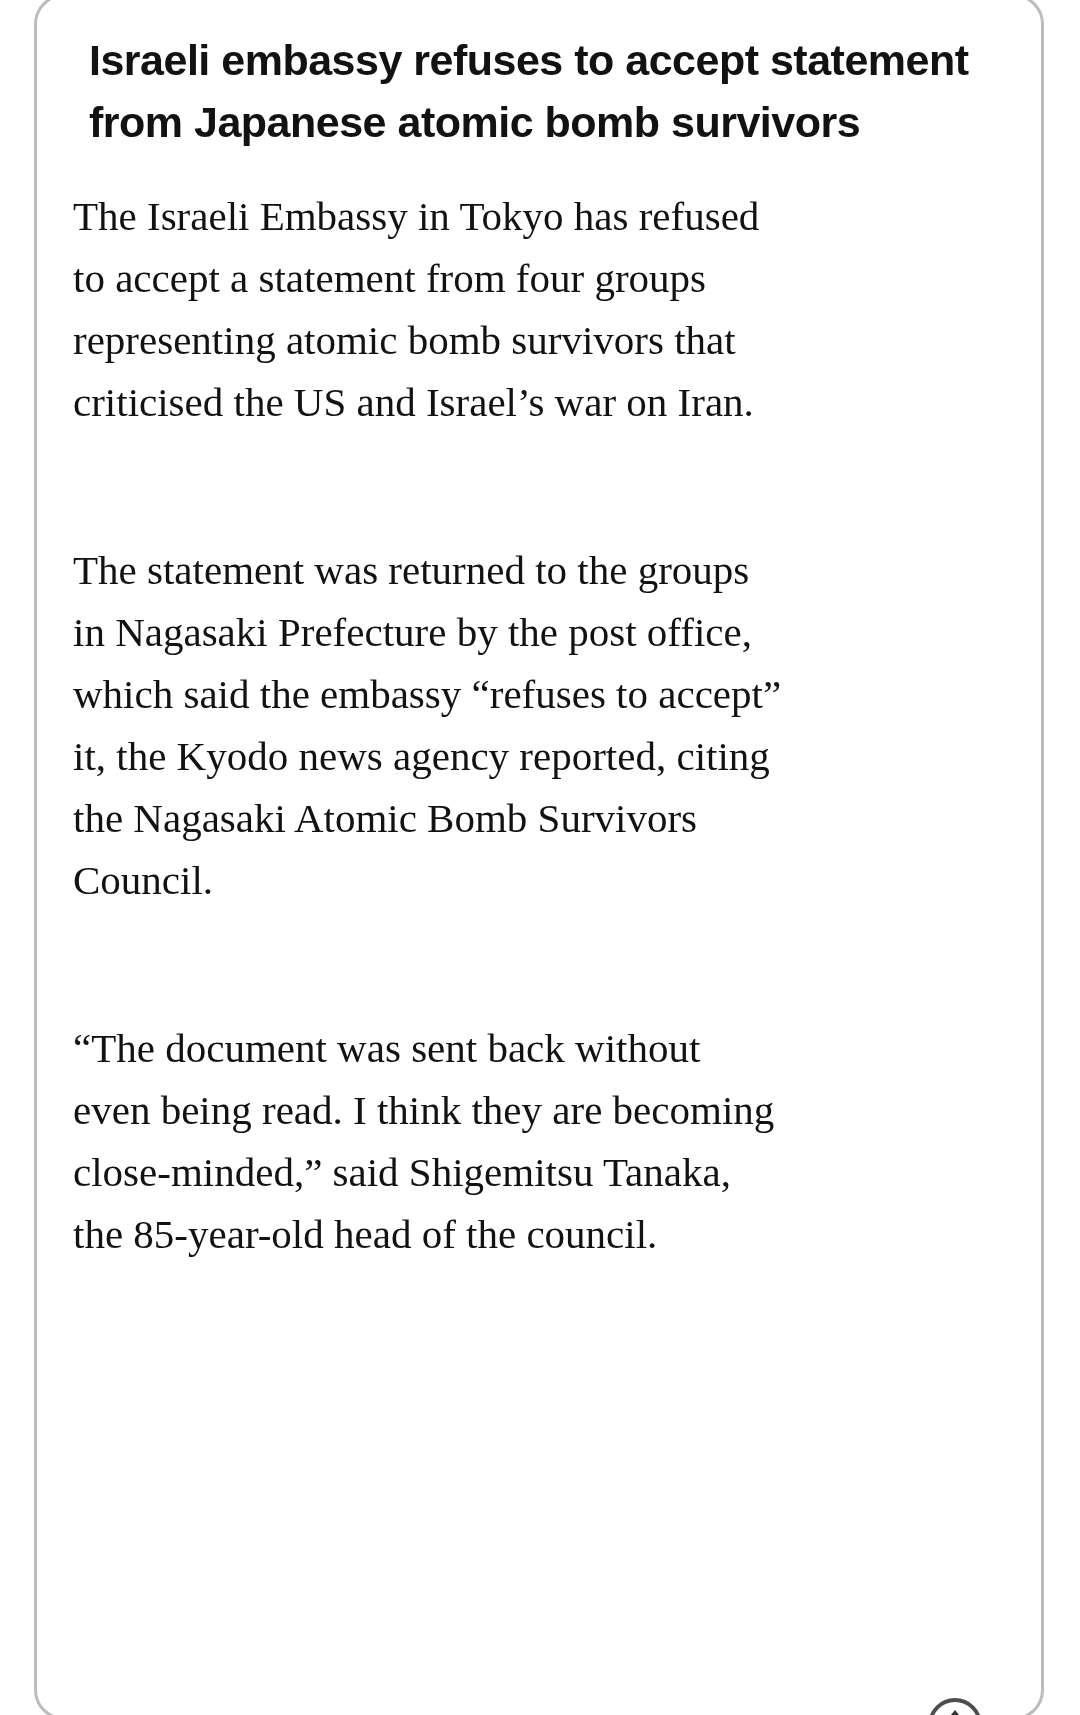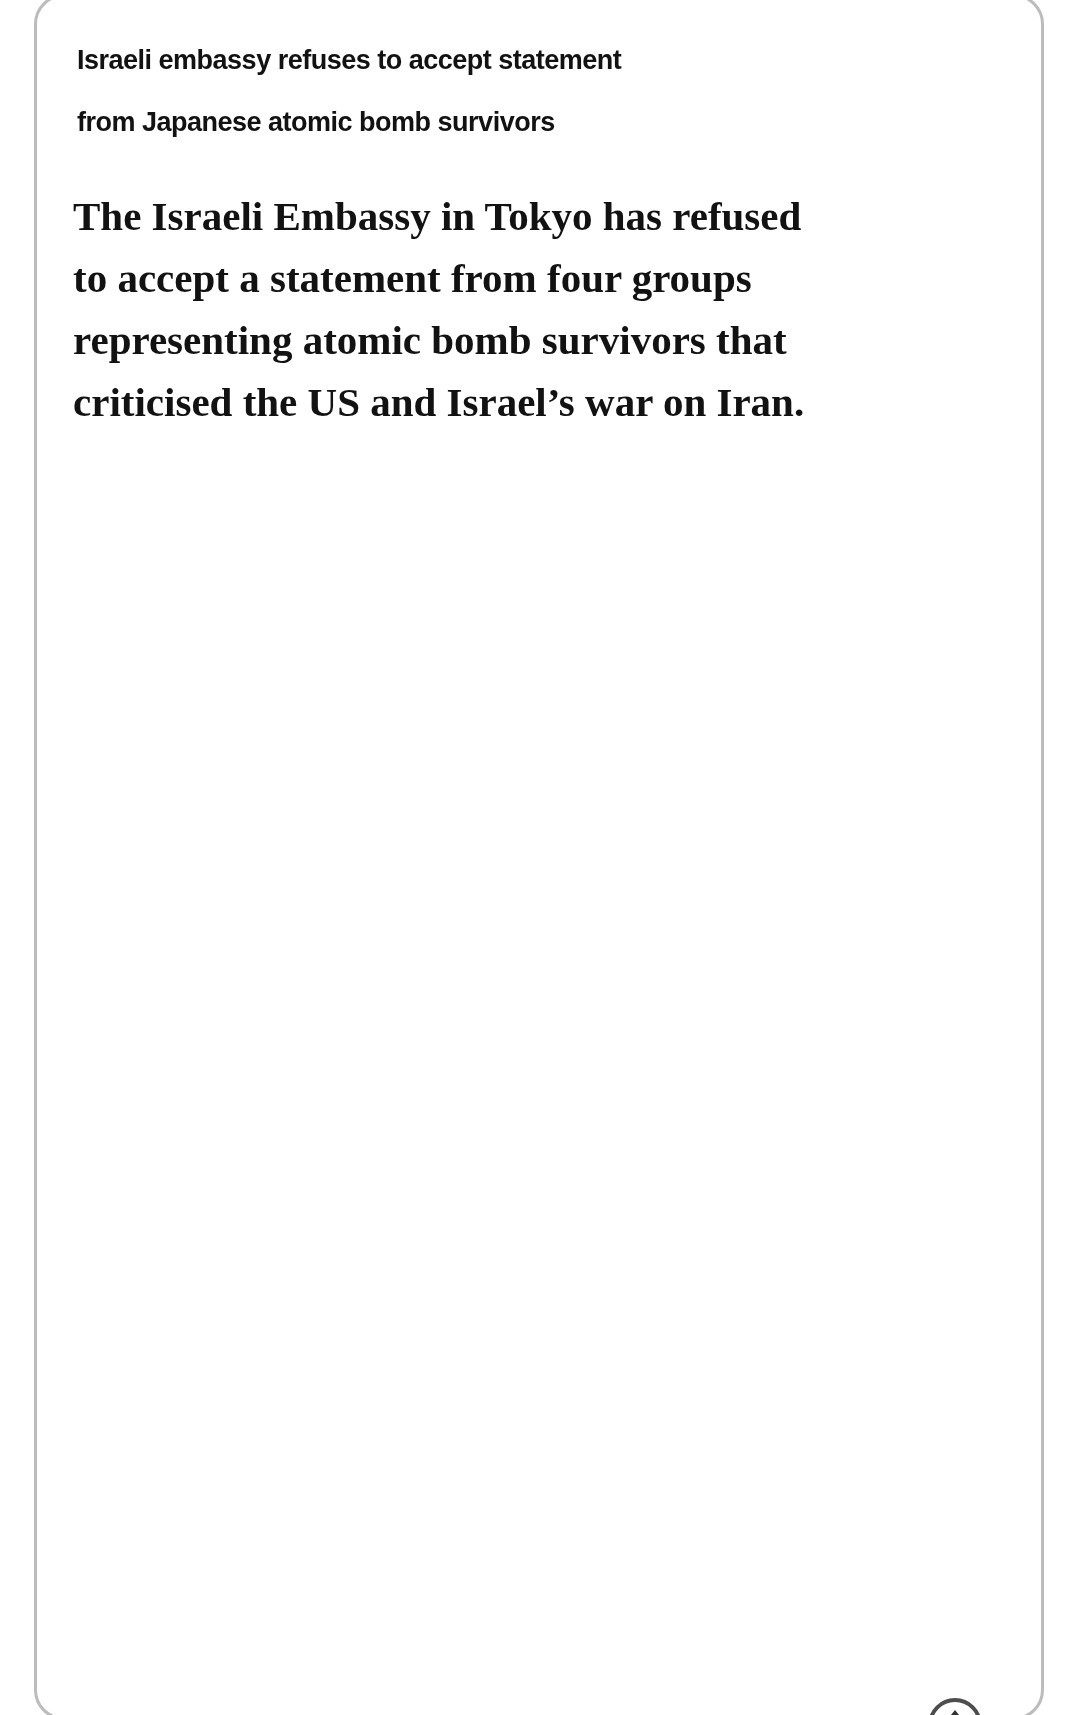--- a/index.html
+++ b/index.html
@@ -16,33 +16,33 @@
     left: 34px;
     top: -6px;
     width: 1010px;
     height: 1726px;
     background: #ffffff;
     border: 3px solid #bcbcbc;
     border-radius: 30px;
     padding: 32px 28px 0 36px;
   }
   .headline {
-    margin: 0 0 32px 4px;
+    margin: 0 0 32px 16px;
     font-family: "Liberation Sans", "DejaVu Sans", sans-serif;
     font-weight: 700;
-    font-size: 27px;
+    font-size: 43px;
     line-height: 62px;
     letter-spacing: -0.5px;
     color: #121212;
     white-space: pre-line;
   }
   .body-paragraph {
     margin: 0 0 106px 0;
     font-family: "Liberation Serif", "DejaVu Serif", serif;
-    font-weight: 700;
+    font-weight: 400;
     font-size: 41px;
     line-height: 62px;
     color: #121212;
     white-space: pre-line;
   }
   .fab {
     position: absolute;
     left: 928px;
     top: 1698px;
     width: 54px;
@@ -68,18 +68,28 @@
 <body>
 
 <div>
   <article class="card">
     <h1 class="headline">Israeli embassy refuses to accept statement
 from Japanese atomic bomb survivors</h1>
     <p class="body-paragraph">The Israeli Embassy in Tokyo has refused
 to accept a statement from four groups
 representing atomic bomb survivors that
 criticised the US and Israel’s war on Iran.</p>
+    <p class="body-paragraph">The statement was returned to the groups
+in Nagasaki Prefecture by the post office,
+which said the embassy “refuses to accept”
+it, the Kyodo news agency reported, citing
+the Nagasaki Atomic Bomb Survivors
+Council.</p>
+    <p class="body-paragraph">“The document was sent back without
+even being read. I think they are becoming
+close-minded,” said Shigemitsu Tanaka,
+the 85-year-old head of the council.</p>
   </article>
 
   <div class="fab">
     <span class="fab-arrow"></span>
   </div>
 </div>
 
 </body></html>

